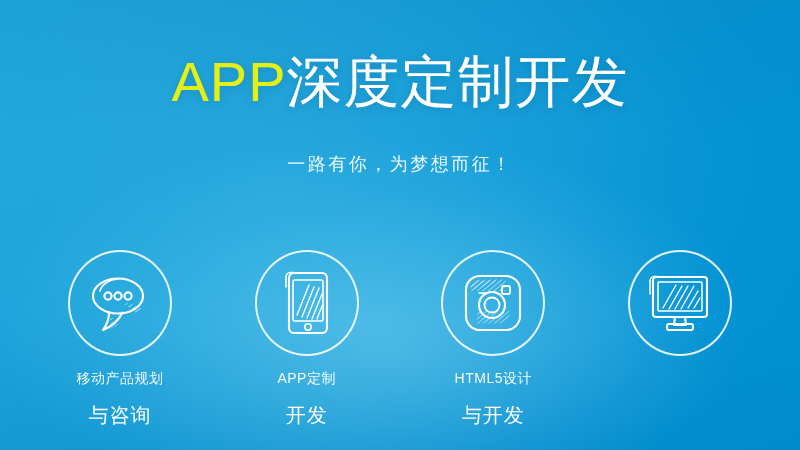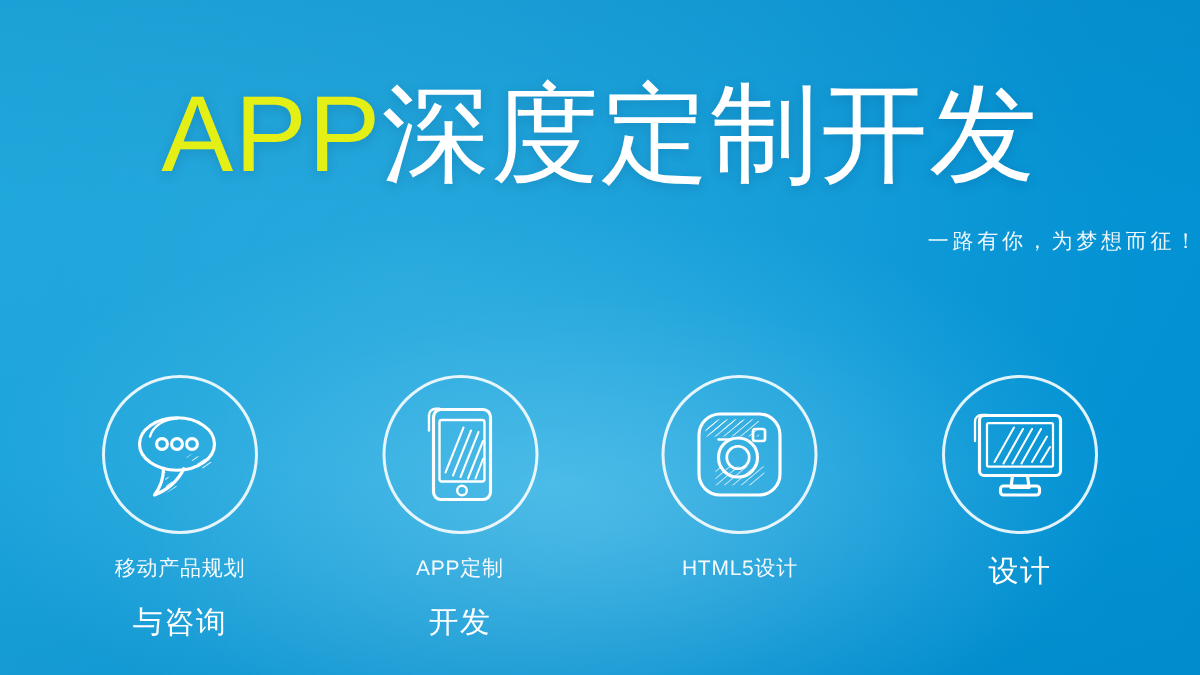--- a/index.html
+++ b/index.html
@@ -24,34 +24,34 @@
       linear-gradient(180deg, rgba(0,70,120,0.06) 0%, rgba(0,0,0,0) 30%, rgba(0,0,0,0) 70%, rgba(0,60,110,0.05) 100%);
     pointer-events:none;
   }
 
   
   #headline-wrap {
     position:absolute; top:54px; left:0; right:0;
     text-align:center;
   }
   #headline {
-    font-size:72px;
+    font-size:56px;
     line-height:1.0;
     font-weight:400;
     letter-spacing:1px;
     white-space:nowrap;
     text-shadow:0 2px 8px rgba(0,60,105,0.20);
   }
   #headline .app { color:#e4ef15; }
   #headline .rest { color:#ffffff; }
 
   #subtitle {
     position:absolute; top:152px; left:0; right:0;
-    text-align:right;
-    font-size:14px;
+    text-align:center;
+    font-size:18px;
     letter-spacing:2.5px;
     color:rgba(255,255,255,0.92);
     white-space:nowrap;
   }
 
   
   #icon-row {
     position:absolute;
     top:250px; left:40px;
     width:720px; height:112px;
@@ -209,21 +209,21 @@
       <span class="label-bottom">与咨询</span>
     </div>
 
     <div class="label-block">
       <span class="label-top">APP定制</span>
       <span class="label-bottom">开发</span>
     </div>
 
     <div class="label-block">
       <span class="label-top">HTML5设计</span>
-    </div>
-
-    <div class="label-block">
-      <span class="label-bottom">设计</span>
+      <span class="label-bottom">与开发</span>
+    </div>
+
+    <div class="label-block">
     </div>
 
   </div>
 
 </div>
 
 </body></html>

